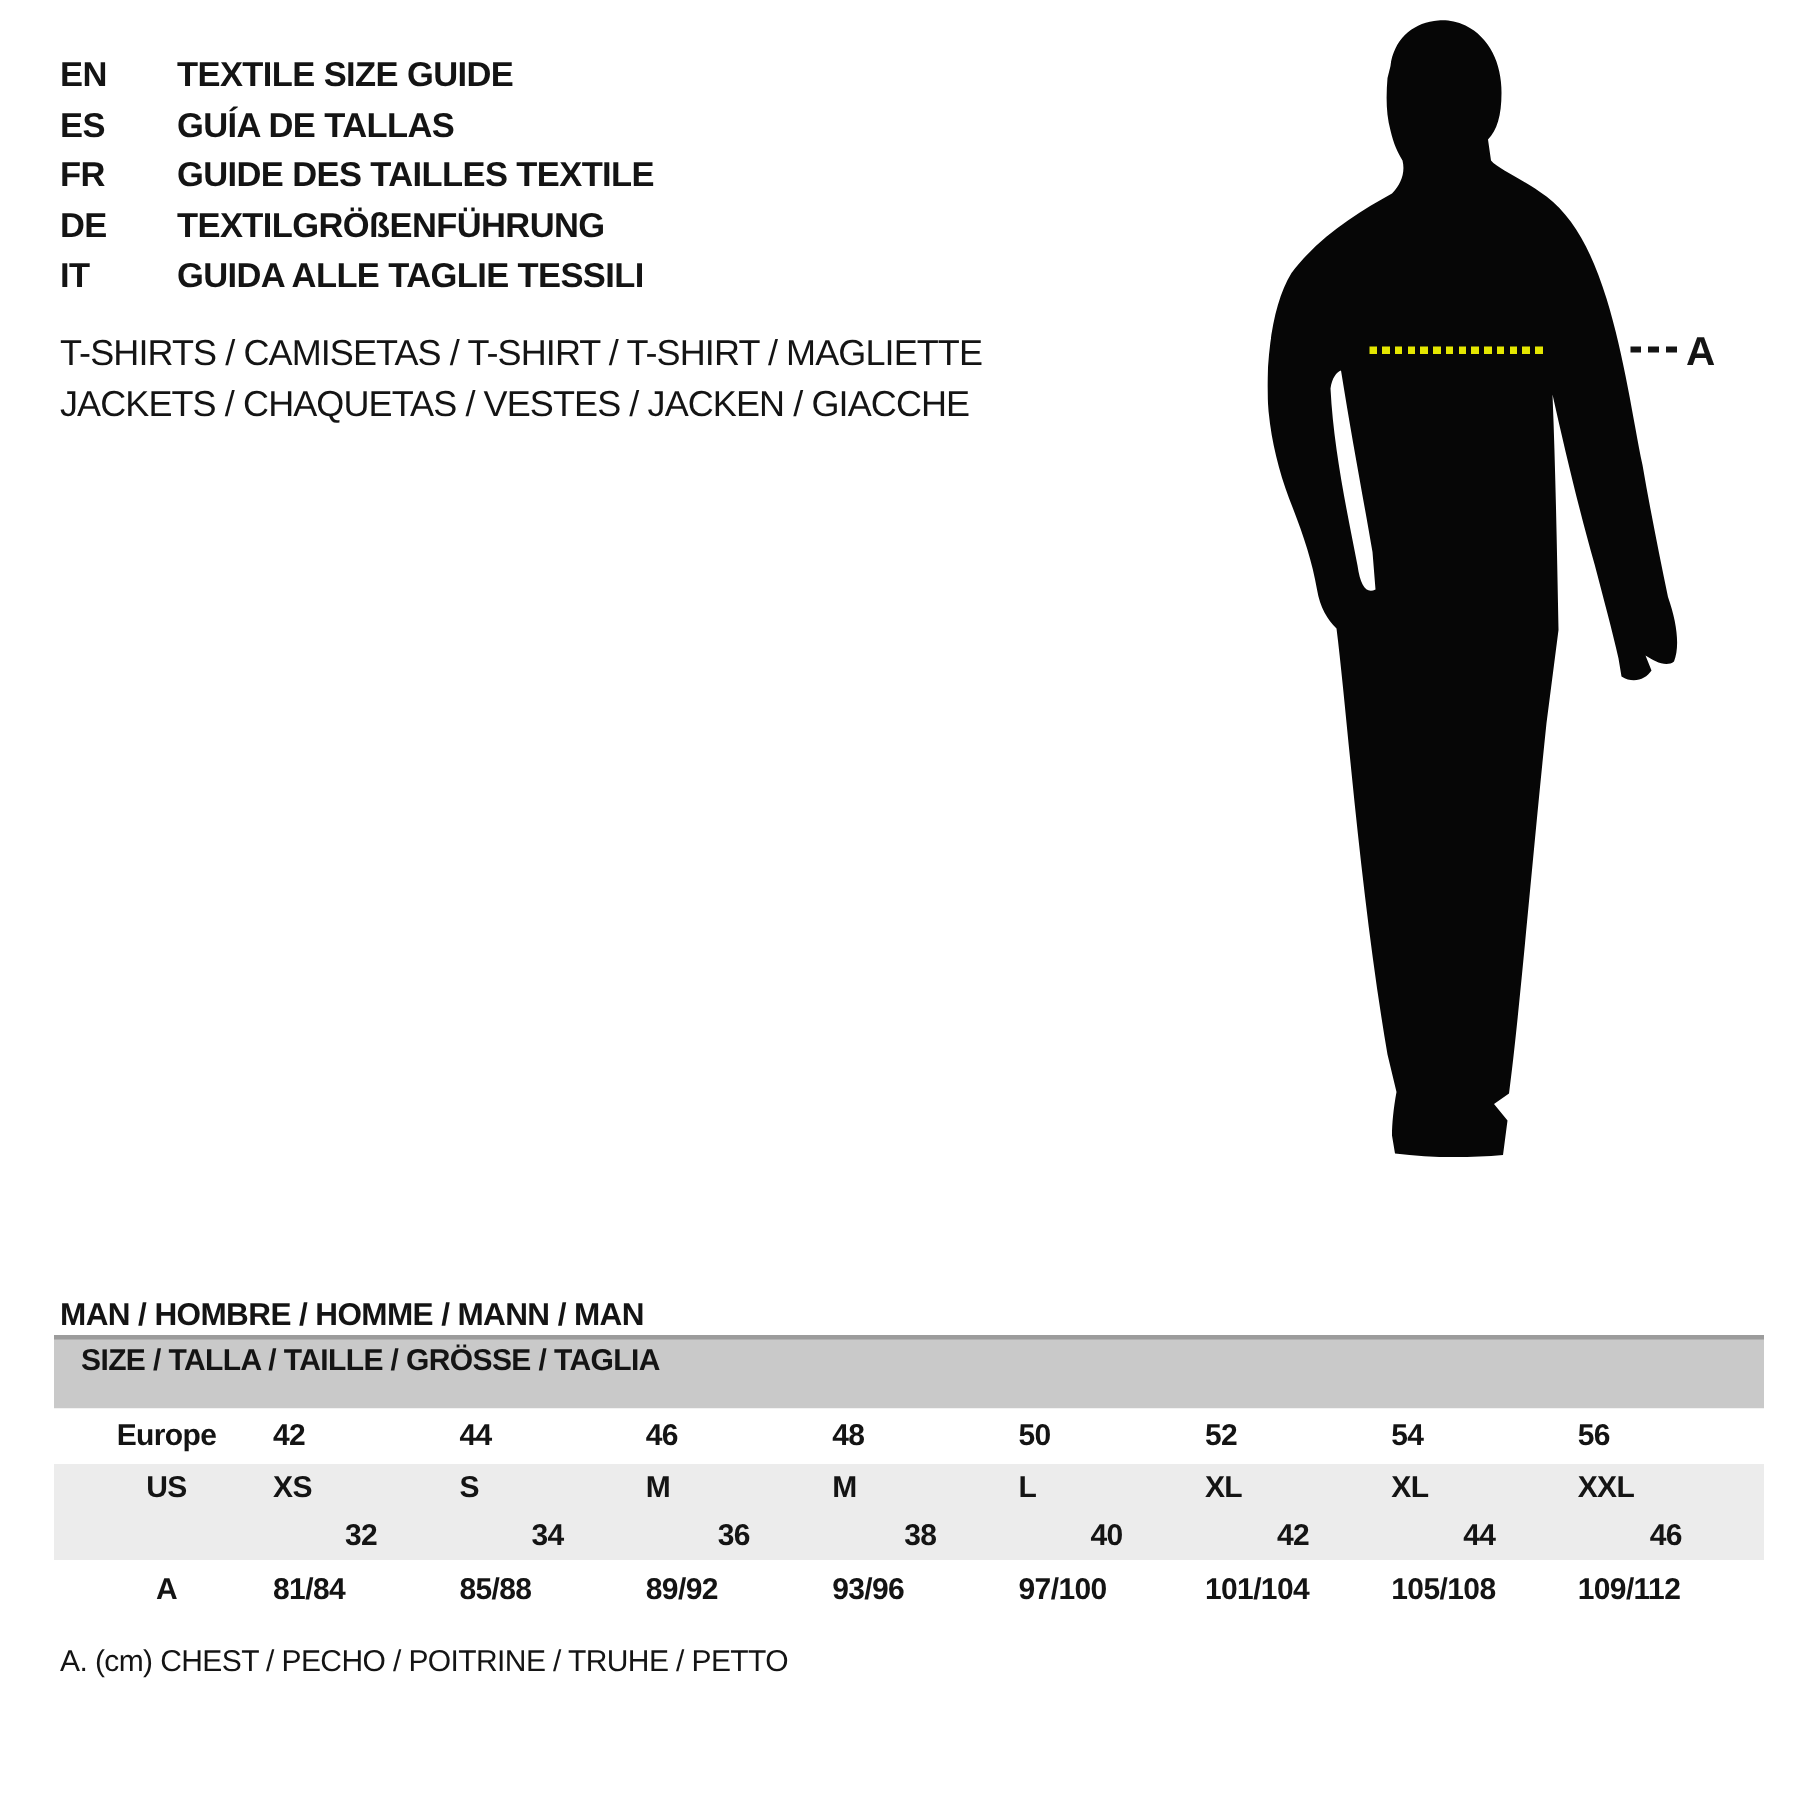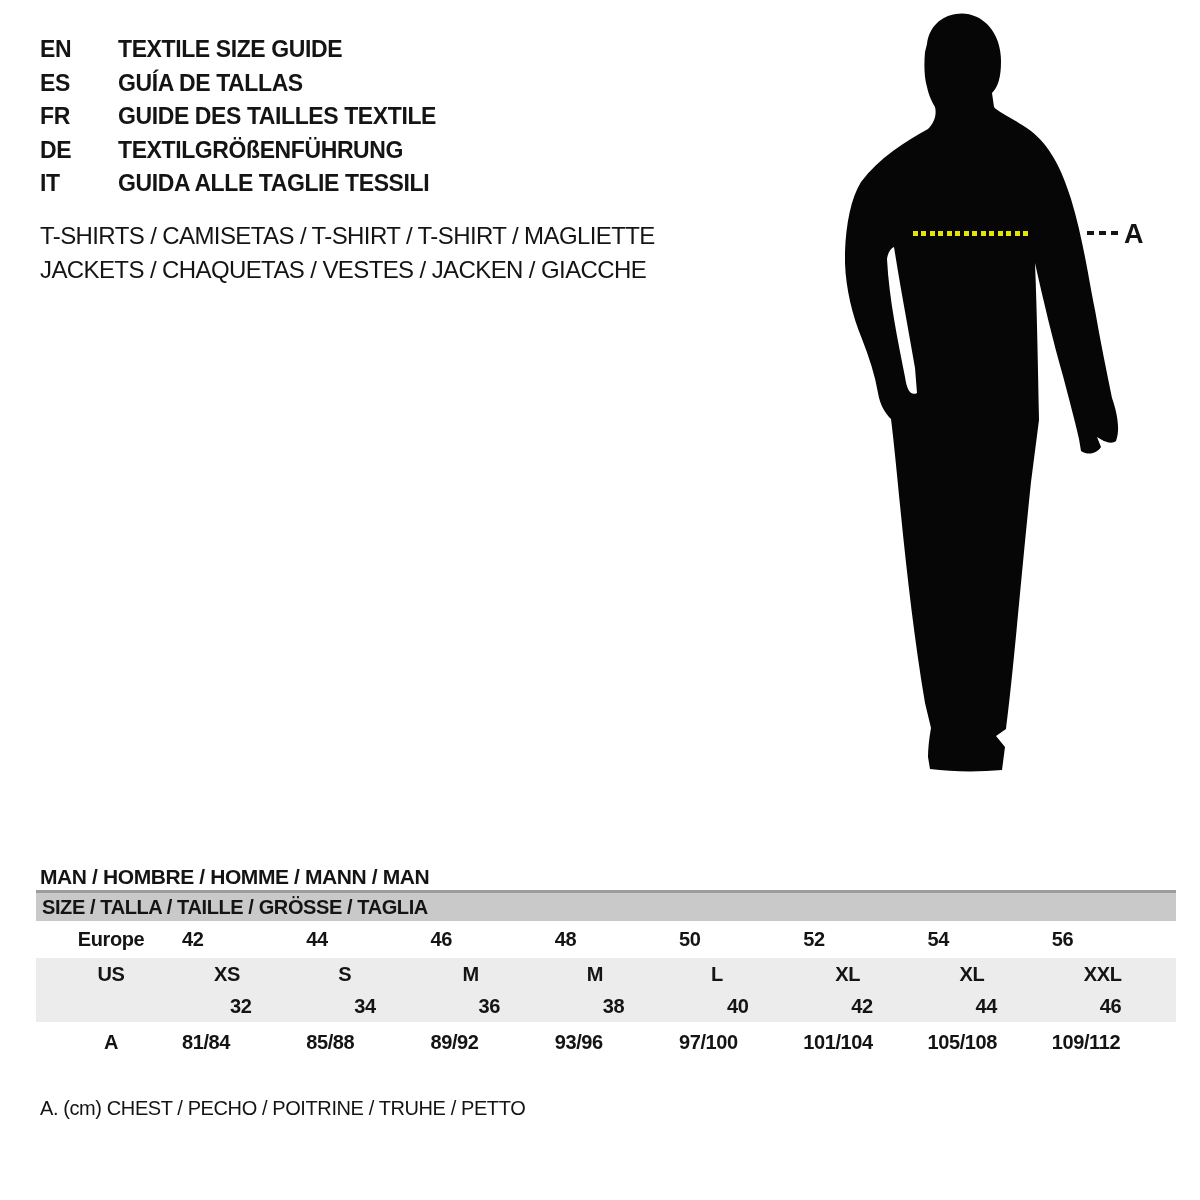--- a/index.html
+++ b/index.html
@@ -30,27 +30,27 @@
     background-image:repeating-linear-gradient(90deg,var(--yellow) 0 5px,transparent 5px 8.5px);}
   .callout-dashes{position:absolute;left:1087px;top:231px;width:31px;height:4px;
     background-image:repeating-linear-gradient(90deg,var(--ink) 0 7px,transparent 7px 12px);}
   .callout-label{position:absolute;left:1124px;top:219px;font-size:27px;font-weight:700;}
 
   
   .man-heading{position:absolute;left:40px;top:841px;font-size:21px;font-weight:700;letter-spacing:-0.4px;white-space:nowrap;margin-top:24px;}
 
   
   .size-table{position:absolute;left:36px;top:890px;width:1140px;font-size:20px;}
-  .thead{height:31px;line-height:28px;background:var(--header-gray);border-top:3px solid var(--header-border);
-    padding-left:6px;font-weight:700;letter-spacing:-0.4px;}
+  .thead{height:49px;line-height:28px;background:var(--header-gray);border-top:3px solid var(--header-border);
+    padding-left:18px;font-weight:700;letter-spacing:-0.4px;}
   .trow{display:grid;grid-template-columns:146px repeat(8,1fr);align-items:center;font-weight:700;letter-spacing:-0.4px;}
   .trow .tlabel{padding-left:4px;text-align:center;}
   .trow .tcell{text-align:left;}
   .row-europe{height:37px;background:var(--bg);}
-  .row-us{height:32px;background:var(--row-gray);gap:32px;}
+  .row-us{height:32px;background:var(--row-gray);}
   .row-blank{height:32px;background:var(--row-gray);gap:48px;}
   .row-a{height:40px;background:var(--bg);}
 
   
   .footnote{position:absolute;left:40px;top:1097px;font-size:20px;font-weight:400;letter-spacing:-0.4px;white-space:nowrap;}
 </style>
 </head>
 <body>
 
 <div class="page">

